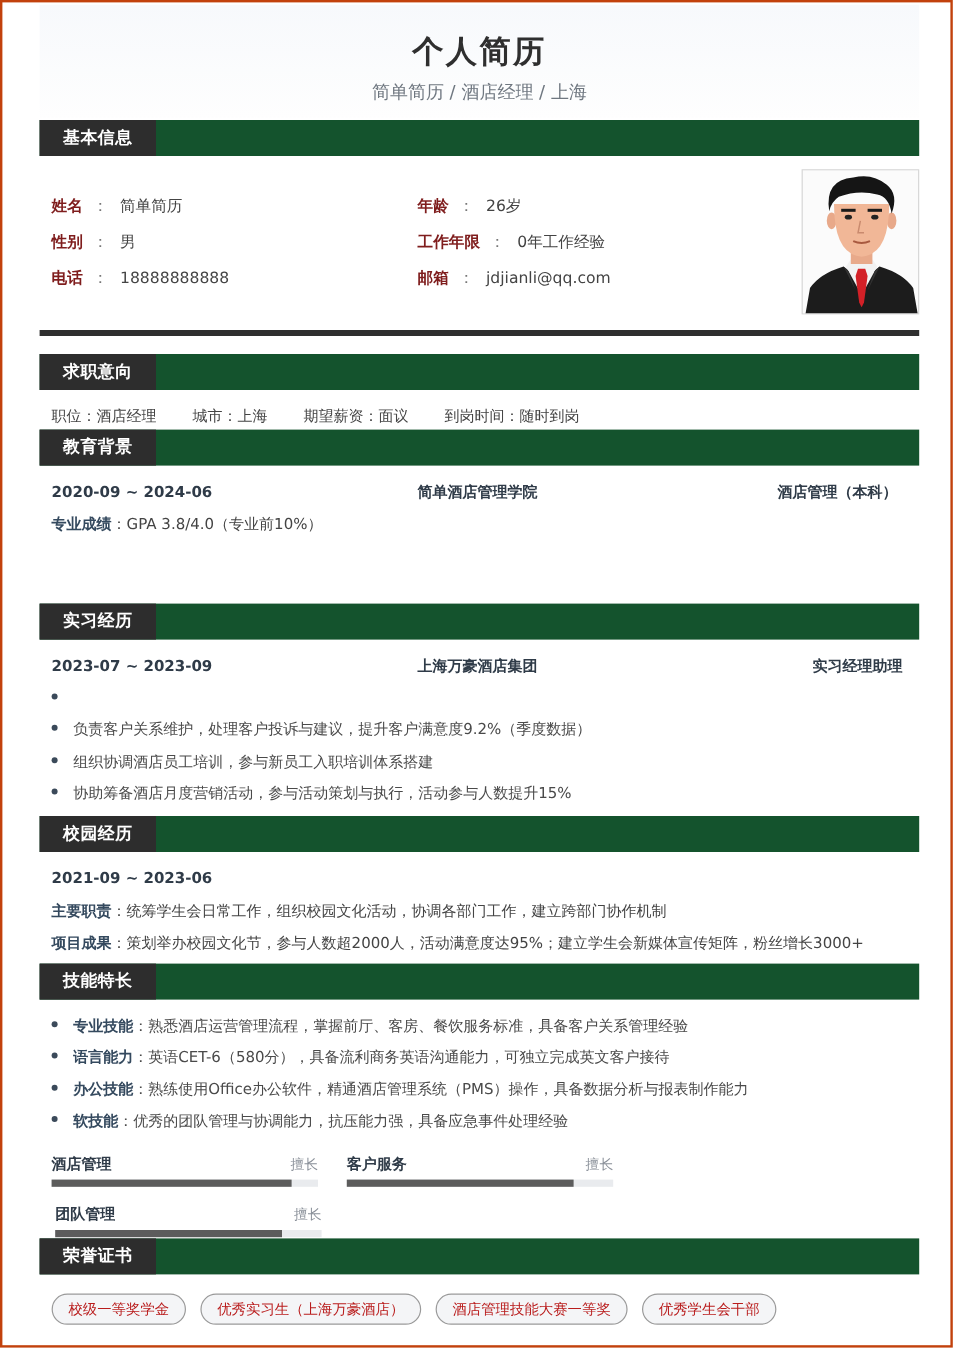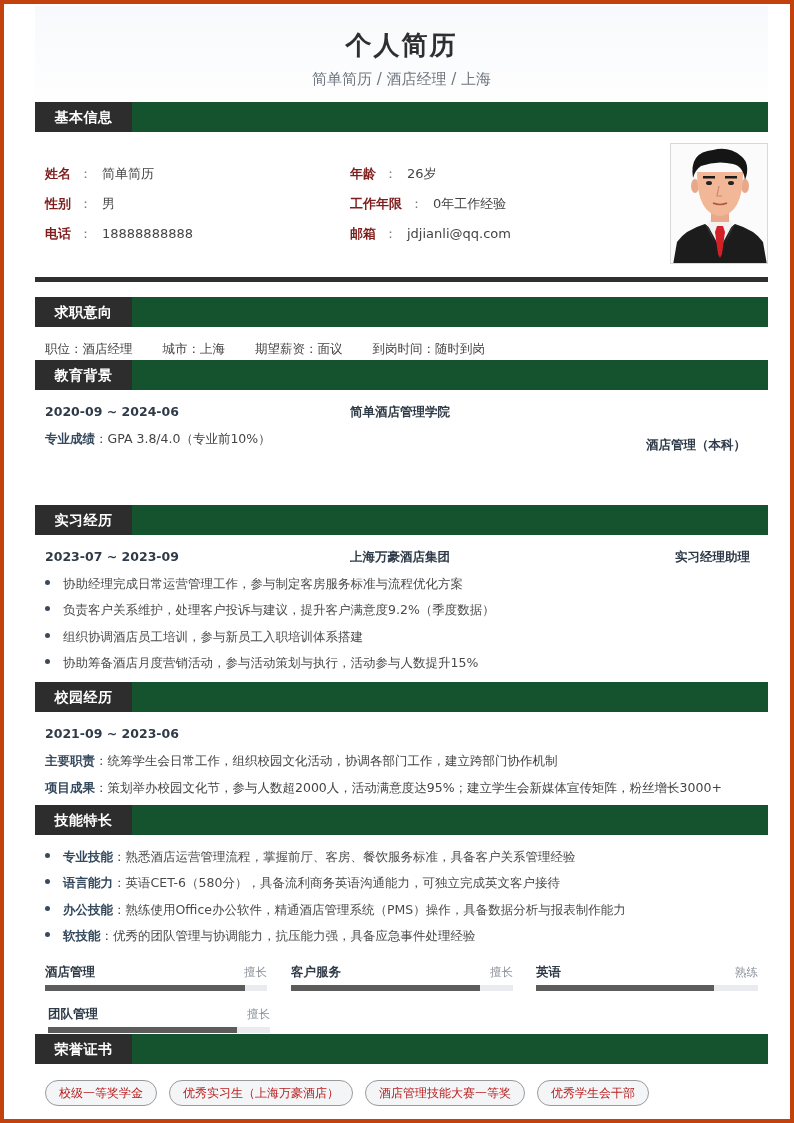--- a/index.html
+++ b/index.html
@@ -5,21 +5,21 @@
   * { box-sizing: border-box; margin: 0; padding: 0; }
   html, body { width: 794px; height: 1123px; background: #ffffff; }
   body {
     font-family: "DejaVu Sans", "Liberation Sans", sans-serif;
     color: #4a4a4a;
     position: relative;
     overflow: hidden;
   }
   .page {
     position: absolute; left: 0; top: 0; width: 794px; height: 1123px;
-    border: 4px solid #c2410c;
+    border: 2px solid #c2410c;
     background: #fff;
   }
   .header {
     position: absolute; left: 31px; top: 2px; width: 733px; height: 94px;
     background: linear-gradient(#f7f9fc, #fefefe);
     text-align: center;
   }
   .header .title {
     position: absolute; left: 0; right: 0; top: 22px;
     font-size: 26px; font-weight: bold; color: #2f2f2f; letter-spacing: 2px;
@@ -157,32 +157,32 @@
     <span class="item">城市：上海</span>
     <span class="item">期望薪资：面议</span>
     <span class="item">到岗时间：随时到岗</span>
   </div>
 
   <div class="sec-head" style="top:356px;">
     <div class="tag">教育背景</div>
   </div>
   <div class="plain bold" style="left:41px; top:400px;">2020-09 ~ 2024-06</div>
   <div class="plain bold" style="left:346px; top:400px;">简单酒店管理学院</div>
-  <div class="plain bold" style="right:44px; top:400px;margin-top:33px;">酒店管理（本科）</div>
+  <div class="plain bold" style="right:44px; top:400px;">酒店管理（本科）</div>
   <div class="plain" style="left:41px; top:427px;">
     <span class="k">专业成绩</span><span>：GPA 3.8/4.0（专业前10%）</span>
   </div>
 
   <div class="sec-head" style="top:501px;">
     <div class="tag">实习经历</div>
   </div>
   <div class="plain bold" style="left:41px; top:545px;">2023-07 ~ 2023-09</div>
   <div class="plain bold" style="left:346px; top:545px;">上海万豪酒店集团</div>
   <div class="plain bold" style="right:40px; top:545px;">实习经理助理</div>
-  <div class="bullet" style="top:572px;"><span class="dot"></span><span>协助经理完成日常运营管理工作，参与制定客房服务标准与流程优化方案</span></div>
+  <div class="bullet" style="top:572px;"><span class="dot"></span></div>
   <div class="bullet" style="top:598px;"><span class="dot"></span><span>负责客户关系维护，处理客户投诉与建议，提升客户满意度9.2%（季度数据）</span></div>
   <div class="bullet" style="top:625px;"><span class="dot"></span><span>组织协调酒店员工培训，参与新员工入职培训体系搭建</span></div>
   <div class="bullet" style="top:651px;"><span class="dot"></span><span>协助筹备酒店月度营销活动，参与活动策划与执行，活动参与人数提升15%</span></div>
 
   <div class="sec-head" style="top:678px;">
     <div class="tag">校园经历</div>
   </div>
   <div class="plain bold" style="left:41px; top:722px;">2021-09 ~ 2023-06</div>
   <div class="plain" style="left:41px; top:749px;">
     <span class="k">主要职责</span><span>：统筹学生会日常工作，组织校园文化活动，协调各部门工作，建立跨部门协作机制</span>
@@ -206,27 +206,20 @@
         <div class="fill" style="width: 90%;"></div>
       </div>
   </div>
   <div class="skill" style="left:287px; top:960px;">
     <span class="name">客户服务</span>
     <span class="level">擅长</span>
     <div class="track">
         <div class="fill" style="width: 85%;"></div>
       </div>
   </div>
-  <div class="skill" style="left:532px; top:960px;">
-    <span class="name">英语</span>
-    <span class="level">熟练</span>
-    <div class="track">
-        <div class="fill" style="width: 80%;"></div>
-      </div>
-  </div>
   <div class="skill" style="left:44px; top:1002px;text-align:center;">
     <span class="name">团队管理</span>
     <span class="level">擅长</span>
     <div class="track">
         <div class="fill" style="width: 85%;"></div>
       </div>
   </div>
 
   <div class="sec-head" style="top:1030px;">
     <div class="tag">荣誉证书</div>

